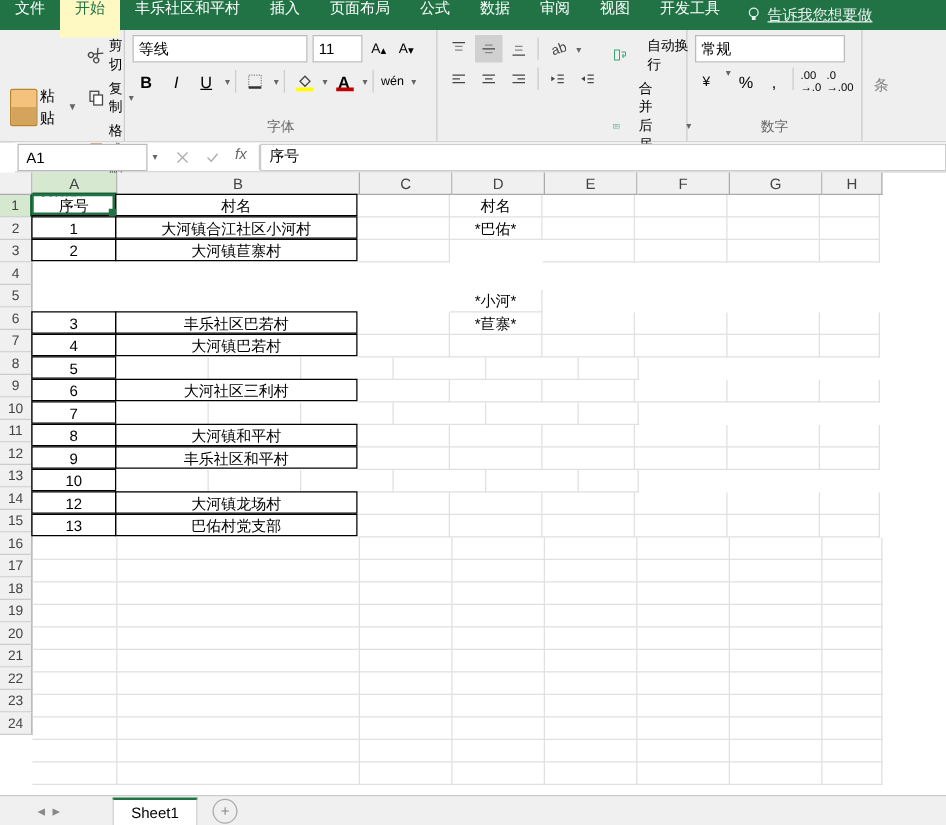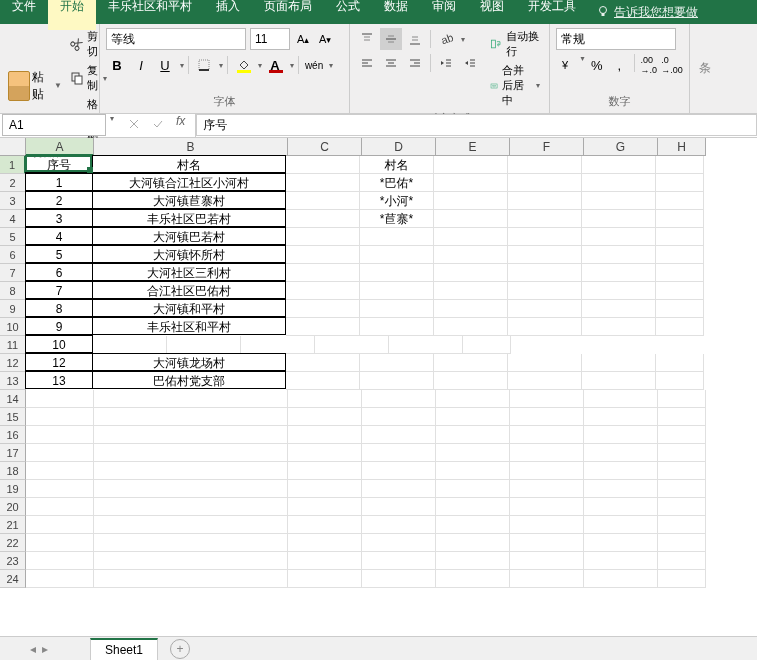--- a/index.html
+++ b/index.html
@@ -30,29 +30,29 @@
     .font-btn-sm { width: 18px; height: 20px; display: inline-flex; align-items: center; justify-content: center; cursor: pointer; font-size: 11px; }
     .font-row2 { display: flex; gap: 2px; align-items: center; }
     .fmt-btn { width: 22px; height: 22px; display: inline-flex; align-items: center; justify-content: center; cursor: pointer; font-size: 13px; border: 1px solid transparent; }
     .color-bar { height: 3px; width: 14px; position: absolute; bottom: 2px; left: 4px; }
     .sep { width: 1px; height: 18px; background: #ccc; margin: 0 2px; }
     
     .align-group { width: 200px; }
     .align-row { display: flex; gap: 2px; align-items: center; }
     .align-big { display: flex; flex-direction: column; gap: 2px; }
     .align-right-col { display: flex; flex-direction: column; gap: 2px; }
-    .align-r-btn { display: flex; align-items: center; gap: 4px; font-size: 11px; cursor: pointer; padding: 1px 3px; }
+    .align-r-btn { display: flex; align-items: center; gap: 15px; font-size: 11px; cursor: pointer; padding: 1px 3px; }
     
     .number-group { width: 140px; }
     .num-select { width: 120px; height: 22px; border: 1px solid #bbb; background: #fff; font-size: 12px; padding: 0 4px; }
     .num-row { display: flex; gap: 2px; margin-top: 4px; }
     
     .more-group { width: 30px; display: flex; align-items: center; justify-content: center; color: #888; }
     
-    .formula-bar { display: flex; height: 24px; border-bottom: 1px solid #ccc; background: #fff; }
+    .formula-bar { display: flex; align-items: center; height: 24px; border-bottom: 1px solid #ccc; background: #fff; margin-left: 12px; }
     .name-box { width: 104px; height: 22px; border: 1px solid #bbb; padding: 0 6px; font-size: 12px; margin: 0 2px; }
     .fb-btns { display: flex; gap: 0; border-right: 1px solid #ccc; padding-right: 4px; }
     .fb-btn { width: 24px; height: 20px; display: inline-flex; align-items: center; justify-content: center; color: #aaa; cursor: pointer; }
     .fx-label { font-style: italic; font-size: 12px; color: #666; padding: 0 6px; }
     .formula-input { flex: 1; border: 1px solid #ccc; height: 22px; padding: 0 6px; font-size: 12px; }
     
     .grid-container { position: relative; }
     .grid-headers { display: flex; }
     .corner { width: 26px; height: 18px; background: #f0f0f0; border-right: 1px solid #aaa; border-bottom: 1px solid #aaa; }
     .col-headers { display: flex; }
@@ -387,21 +387,21 @@
           <div class="cell" style="width: 74px;">*巴佑*</div>
           <div class="cell" style="width: 74px;"></div>
           <div class="cell" style="width: 74px;"></div>
           <div class="cell" style="width: 74px;"></div>
           <div class="cell" style="width: 48px;"></div>
         </div>
         <div class="cell-row">
           <div class="cell bordered" style="width: 68px;">2</div>
           <div class="cell bordered" style="width: 194px;">大河镇苣寨村</div>
           <div class="cell" style="width: 74px;"></div>
-          <div class="cell" style="width: 74px;">*小河*</div>
+          <div class="cell" style="width: 74px; margin-top: 40px;">*小河*</div>
           <div class="cell" style="width: 74px;"></div>
           <div class="cell" style="width: 74px;"></div>
           <div class="cell" style="width: 74px;"></div>
           <div class="cell" style="width: 48px;"></div>
         </div>
         <div class="cell-row">
           <div class="cell bordered" style="width: 68px;">3</div>
           <div class="cell bordered" style="width: 194px;">丰乐社区巴若村</div>
           <div class="cell" style="width: 74px;"></div>
           <div class="cell" style="width: 74px;">*苣寨*</div>
@@ -415,41 +415,39 @@
           <div class="cell bordered" style="width: 194px;">大河镇巴若村</div>
           <div class="cell" style="width: 74px;"></div>
           <div class="cell" style="width: 74px;"></div>
           <div class="cell" style="width: 74px;"></div>
           <div class="cell" style="width: 74px;"></div>
           <div class="cell" style="width: 74px;"></div>
           <div class="cell" style="width: 48px;"></div>
         </div>
         <div class="cell-row">
           <div class="cell bordered" style="width: 68px;">5</div>
-          <div class="cell bordered" style="width: 194px;">大河镇怀所村</div>
           <div class="cell" style="width: 74px;"></div>
           <div class="cell" style="width: 74px;"></div>
           <div class="cell" style="width: 74px;"></div>
           <div class="cell" style="width: 74px;"></div>
           <div class="cell" style="width: 74px;"></div>
           <div class="cell" style="width: 48px;"></div>
         </div>
         <div class="cell-row">
           <div class="cell bordered" style="width: 68px;">6</div>
           <div class="cell bordered" style="width: 194px;">大河社区三利村</div>
           <div class="cell" style="width: 74px;"></div>
           <div class="cell" style="width: 74px;"></div>
           <div class="cell" style="width: 74px;"></div>
           <div class="cell" style="width: 74px;"></div>
           <div class="cell" style="width: 74px;"></div>
           <div class="cell" style="width: 48px;"></div>
         </div>
         <div class="cell-row">
           <div class="cell bordered" style="width: 68px;">7</div>
-          <div class="cell bordered" style="width: 194px;">合江社区巴佑村</div>
           <div class="cell" style="width: 74px;"></div>
           <div class="cell" style="width: 74px;"></div>
           <div class="cell" style="width: 74px;"></div>
           <div class="cell" style="width: 74px;"></div>
           <div class="cell" style="width: 74px;"></div>
           <div class="cell" style="width: 48px;"></div>
         </div>
         <div class="cell-row">
           <div class="cell bordered" style="width: 68px;">8</div>
           <div class="cell bordered" style="width: 194px;">大河镇和平村</div>

